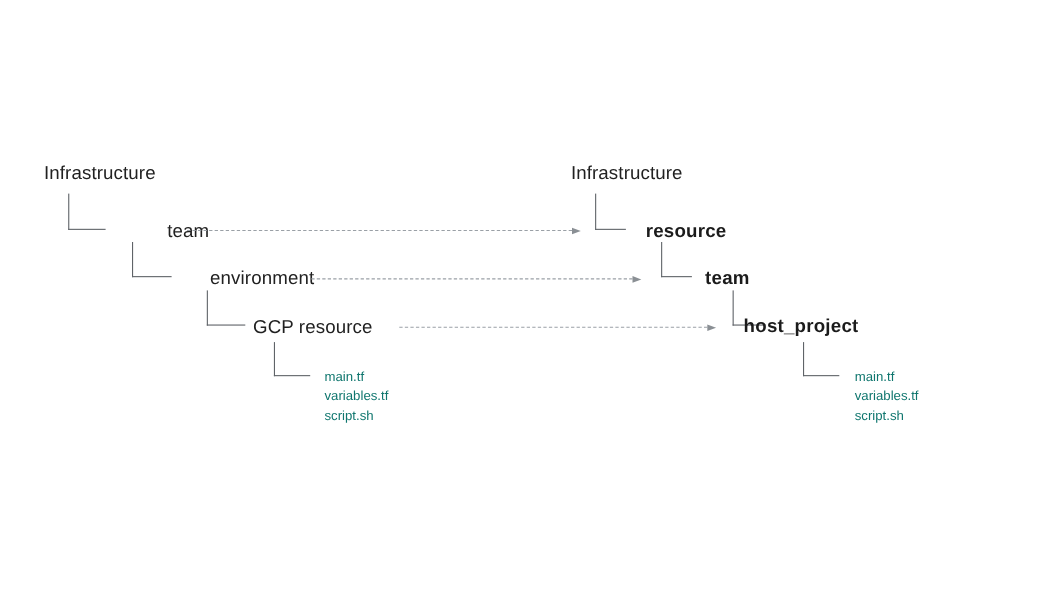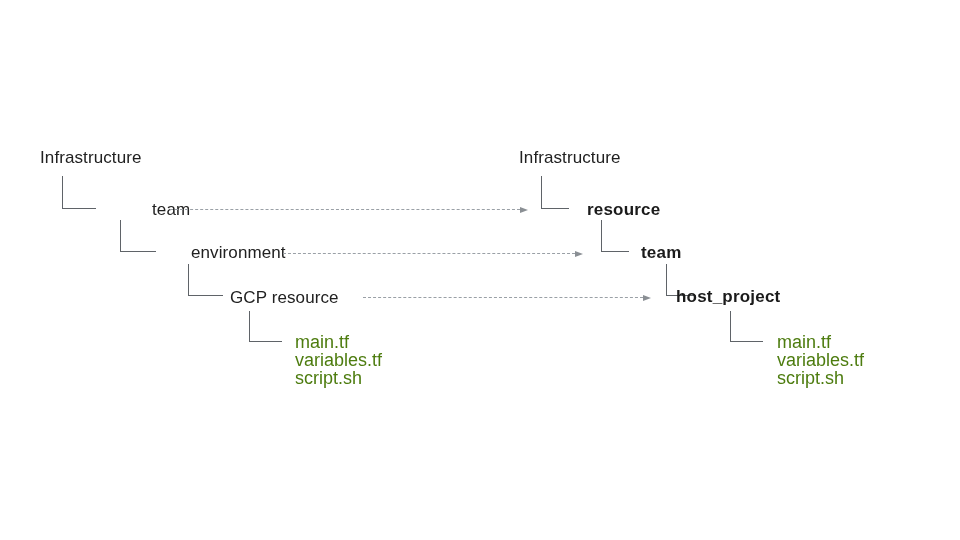--- a/index.html
+++ b/index.html
@@ -29,23 +29,23 @@
     color: #1b1b1b;
     letter-spacing: 0.2px;
   }
   .elbow {
     position: absolute;
     border-left: 1.5px solid #5f6368;
     border-bottom: 1.5px solid #5f6368;
   }
   .file-list {
     position: absolute;
-    font-size: 18px;
+    font-size: 12px;
     line-height: 18px;
-    color: #4d7c0f;
+    color: #0f766e;
     white-space: nowrap;
   }
   .arrow {
     position: absolute;
     height: 0;
     border-top: 1.5px dashed #9aa0a6;
   }
   .arrow .head {
     position: absolute;
     right: -8px;

